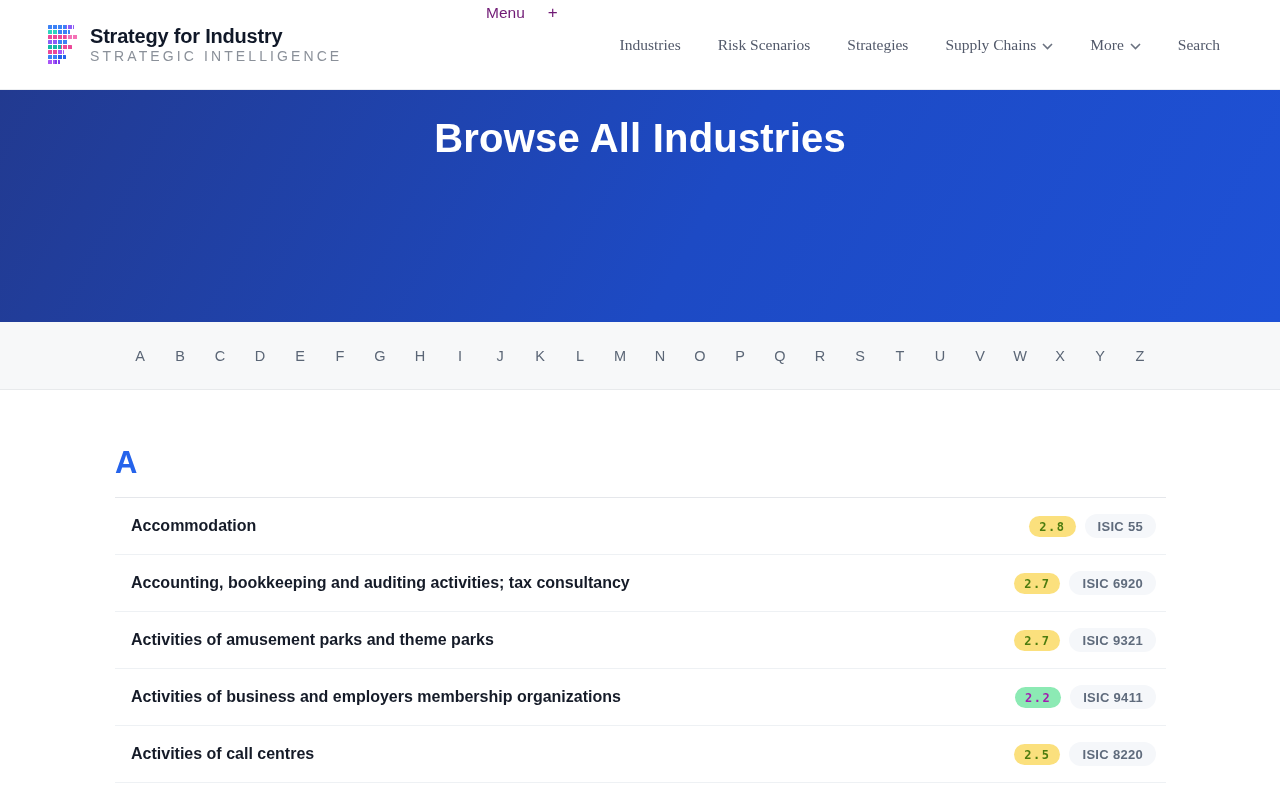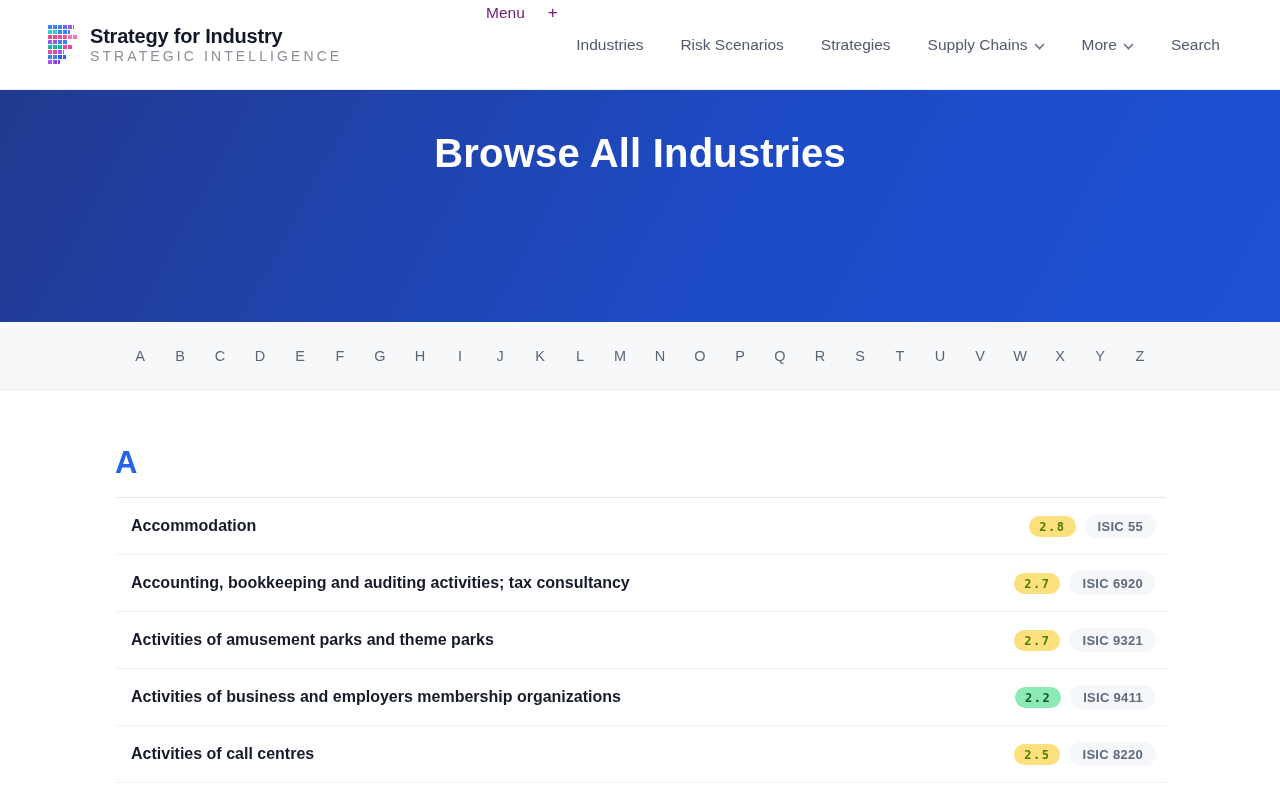--- a/index.html
+++ b/index.html
@@ -15,29 +15,29 @@
   .logo-pixels .px { height: 4px; border-radius: 0.5px;
     background-image: repeating-linear-gradient(90deg, rgba(255,255,255,0) 0 4px, #ffffff 4px 5px), var(--g); }
   .brand-text .t { font-size: 20px; font-weight: bold; color: #101828; letter-spacing: -0.2px; }
   .brand-text .s { font-size: 14px; color: #8a9099; letter-spacing: 3.1px; margin-top: 0; }
 
   .menu-toggle { position: absolute; left: 486px; top: 1px; display: flex; align-items: center;
     gap: 23px; font-size: 15.5px; color: #701a75; cursor: pointer; line-height: 24px; }
   .menu-toggle .plus { font-size: 17px; font-weight: 500; }
 
   .nav { position: absolute; right: 60px; top: 0; height: 90px;
-    display: flex; align-items: center; gap: 37px; }
+    display: flex; align-items: center; gap: 37px; font-family: Liberation Serif, serif; }
   .nav-item { display: flex; align-items: center; gap: 6px; font-size: 15.5px;
     color: #52596a; cursor: pointer; text-decoration: none; }
   .nav-item svg { margin-top: 2px; }
 
   
   .hero { height: 232px; background: linear-gradient(118deg, #223a90 0%, #1d4ac4 55%, #1e51d6 100%);
     display: flex; flex-direction: column; align-items: center; text-align: center;
-    padding-top: 39px; }
+    padding-top: 24px; }
   .hero h1 { color: #ffffff; font-size: 40px; font-weight: 800; letter-spacing: 0.2px;
     line-height: 48px; }
   .hero p { margin-top: 24px; max-width: 800px; color: rgba(255,255,255,0.95);
     font-size: 17.5px; line-height: 29px; font-weight: 400; }
 
   
   .alpha-strip { height: 68px; background: #f7f8f9; border-bottom: 1px solid #e8eaec;
     display: flex; align-items: center; justify-content: center; }
   .alpha-letter { width: 40px; text-align: center; font-size: 14.5px; color: #5b6676;
     cursor: pointer; text-decoration: none; }
@@ -50,21 +50,21 @@
 
   .row { display: flex; align-items: center; justify-content: space-between;
     height: 57px; border-bottom: 1px solid #eef1f4; cursor: pointer; text-decoration: none; }
   .row-title { padding-left: 16px; font-size: 16px; font-weight: 600; color: #151b28; }
   .row-right { display: flex; align-items: center; gap: 9px; padding-right: 10px; }
 
   .score-pill { border-radius: 999px; padding: 4px 10px 3px;
     font-family: "DejaVu Sans Mono", monospace; font-size: 12px; font-weight: bold;
     letter-spacing: 1.5px; }
   .score-pill.yellow { background: #fbe07d; color: #4d7c0f; }
-  .score-pill.green  { background: #8ceab4; color: #14532d; }
+  .score-pill.green  { background: #8ceab4; color: #a21caf; }
   .isic-pill { background: #f5f7fa; color: #5f6b7c; border-radius: 999px;
     padding: 5px 13px 4px; font-size: 13px; font-weight: 700; letter-spacing: 0.3px; }
 </style>
 </head>
 <body>
 
 <div class="header">
   <a class="brand">
     <span class="logo-pixels">
       <span class="px" style="--g:linear-gradient(90deg,#3b82f6 0 70%,#8b5cf6 70% 100%); width:26px"></span>

